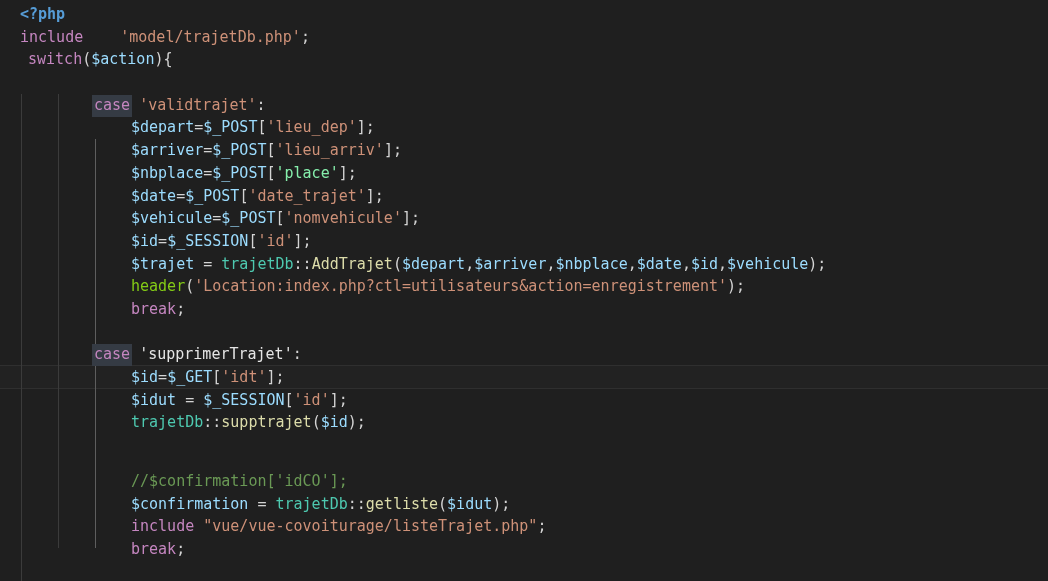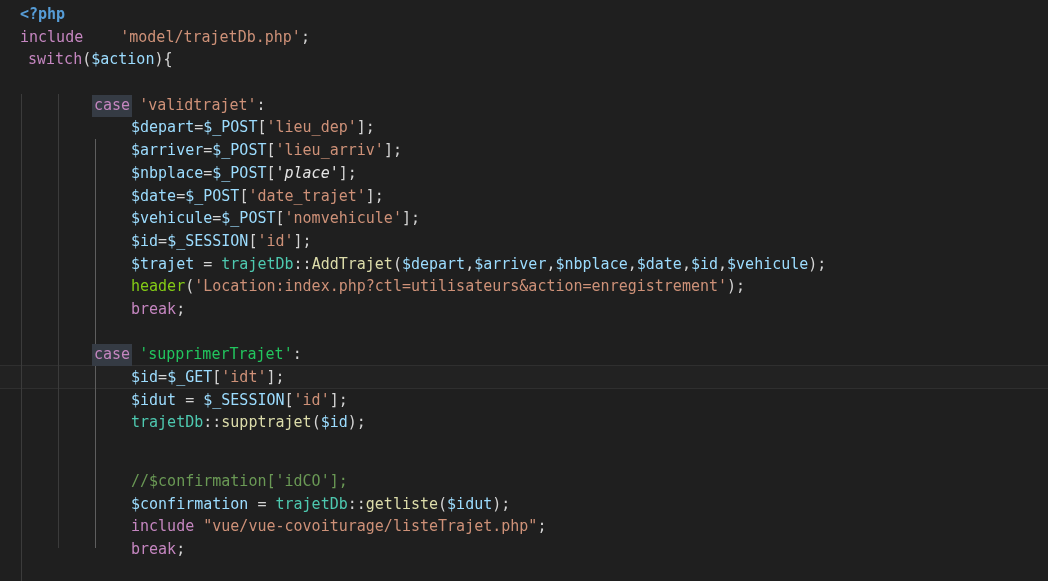--- a/index.html
+++ b/index.html
@@ -73,29 +73,29 @@
       <div class="guide active" style="left: 94.5px; top: 139.2px; height: 408.6px;"></div>
     </div>
   <div class="code">
       <div class="line" style="padding-left: 0px; font-weight: bold;"><span style="color: rgb(86, 156, 214);">&lt;?php</span></div>
       <div class="line" style="padding-left: 0px;"><span style="color: rgb(197, 134, 192);">include</span><span style="color: rgb(212, 212, 212);"> </span><span style="color: rgb(206, 145, 120); margin-left: 28px;">'model/trajetDb.php'</span><span style="color: rgb(212, 212, 212);">;</span></div>
       <div class="line" style="padding-left: 0px; margin-left: 8px;"><span style="color: rgb(197, 134, 192);">switch</span><span style="color: rgb(212, 212, 212);">(</span><span style="color: rgb(156, 220, 254);">$action</span><span style="color: rgb(212, 212, 212);">){</span></div>
       <div class="line" style="padding-left: 0px;"></div>
       <div class="line" style="padding-left: 74px;"><span class="tok-kwhl" style="color: rgb(197, 134, 192);">case</span><span style="color: rgb(212, 212, 212);"> </span><span style="color: rgb(206, 145, 120);">'validtrajet'</span><span style="color: rgb(212, 212, 212);">:</span></div>
       <div class="line" style="padding-left: 111px;"><span style="color: rgb(156, 220, 254);">$depart</span><span style="color: rgb(212, 212, 212);">=</span><span style="color: rgb(156, 220, 254);">$_POST</span><span style="color: rgb(212, 212, 212);">[</span><span style="color: rgb(206, 145, 120);">'lieu_dep'</span><span style="color: rgb(212, 212, 212);">];</span></div>
       <div class="line" style="padding-left: 111px;"><span style="color: rgb(156, 220, 254);">$arriver</span><span style="color: rgb(212, 212, 212);">=</span><span style="color: rgb(156, 220, 254);">$_POST</span><span style="color: rgb(212, 212, 212);">[</span><span style="color: rgb(206, 145, 120);">'lieu_arriv'</span><span style="color: rgb(212, 212, 212);">];</span></div>
-      <div class="line" style="padding-left: 111px;"><span style="color: rgb(156, 220, 254);">$nbplace</span><span style="color: rgb(212, 212, 212);">=</span><span style="color: rgb(156, 220, 254);">$_POST</span><span style="color: rgb(212, 212, 212);">[</span><span style="color: #e5e5e5; font-style: italic;">'place'</span><span style="color: rgb(212, 212, 212);">];</span></div>
+      <div class="line" style="padding-left: 111px;"><span style="color: rgb(156, 220, 254);">$nbplace</span><span style="color: rgb(212, 212, 212);">=</span><span style="color: rgb(156, 220, 254);">$_POST</span><span style="color: rgb(212, 212, 212);">[</span><span style="color: #86efac;">'place'</span><span style="color: rgb(212, 212, 212);">];</span></div>
       <div class="line" style="padding-left: 111px;"><span style="color: rgb(156, 220, 254);">$date</span><span style="color: rgb(212, 212, 212);">=</span><span style="color: rgb(156, 220, 254);">$_POST</span><span style="color: rgb(212, 212, 212);">[</span><span style="color: rgb(206, 145, 120);">'date_trajet'</span><span style="color: rgb(212, 212, 212);">];</span></div>
       <div class="line" style="padding-left: 111px;"><span style="color: rgb(156, 220, 254);">$vehicule</span><span style="color: rgb(212, 212, 212);">=</span><span style="color: rgb(156, 220, 254);">$_POST</span><span style="color: rgb(212, 212, 212);">[</span><span style="color: rgb(206, 145, 120);">'nomvehicule'</span><span style="color: rgb(212, 212, 212);">];</span></div>
       <div class="line" style="padding-left: 111px;"><span style="color: rgb(156, 220, 254);">$id</span><span style="color: rgb(212, 212, 212);">=</span><span style="color: rgb(156, 220, 254);">$_SESSION</span><span style="color: rgb(212, 212, 212);">[</span><span style="color: rgb(206, 145, 120);">'id'</span><span style="color: rgb(212, 212, 212);">];</span></div>
       <div class="line" style="padding-left: 111px;"><span style="color: rgb(156, 220, 254);">$trajet</span><span style="color: rgb(212, 212, 212);"> = </span><span style="color: rgb(78, 201, 176);">trajetDb</span><span style="color: rgb(212, 212, 212);">::</span><span style="color: rgb(220, 220, 170);">AddTrajet</span><span style="color: rgb(212, 212, 212);">(</span><span style="color: rgb(156, 220, 254);">$depart</span><span style="color: rgb(212, 212, 212);">,</span><span style="color: rgb(156, 220, 254);">$arriver</span><span style="color: rgb(212, 212, 212);">,</span><span style="color: rgb(156, 220, 254);">$nbplace</span><span style="color: rgb(212, 212, 212);">,</span><span style="color: rgb(156, 220, 254);">$date</span><span style="color: rgb(212, 212, 212);">,</span><span style="color: rgb(156, 220, 254);">$id</span><span style="color: rgb(212, 212, 212);">,</span><span style="color: rgb(156, 220, 254);">$vehicule</span><span style="color: rgb(212, 212, 212);">);</span></div>
       <div class="line" style="padding-left: 111px;"><span style="color: #84cc16;">header</span><span style="color: rgb(212, 212, 212);">(</span><span style="color: rgb(206, 145, 120);">'Location:index.php?ctl=utilisateurs&amp;action=enregistrement'</span><span style="color: rgb(212, 212, 212);">);</span></div>
       <div class="line" style="padding-left: 111px;"><span style="color: rgb(197, 134, 192);">break</span><span style="color: rgb(212, 212, 212);">;</span></div>
       <div class="line" style="padding-left: 0px;"></div>
-      <div class="line" style="padding-left: 74px;"><span class="tok-kwhl" style="color: rgb(197, 134, 192);">case</span><span style="color: rgb(212, 212, 212);"> </span><span style="color: #22c55e; margin-top: 40px;">'supprimerTrajet'</span><span style="color: rgb(212, 212, 212);">:</span></div>
+      <div class="line" style="padding-left: 74px;"><span class="tok-kwhl" style="color: rgb(197, 134, 192);">case</span><span style="color: rgb(212, 212, 212);"> </span><span style="color: #e5e5e5; margin-top: 40px;">'supprimerTrajet'</span><span style="color: rgb(212, 212, 212);">:</span></div>
       <div class="line" style="padding-left: 111px;"><span style="color: rgb(156, 220, 254);">$id</span><span style="color: rgb(212, 212, 212);">=</span><span style="color: rgb(156, 220, 254);">$_GET</span><span style="color: rgb(212, 212, 212);">[</span><span style="color: rgb(206, 145, 120);">'idt'</span><span style="color: rgb(212, 212, 212);">];</span></div>
       <div class="line" style="padding-left: 111px;"><span style="color: rgb(156, 220, 254);">$idut</span><span style="color: rgb(212, 212, 212);"> = </span><span style="color: rgb(156, 220, 254);">$_SESSION</span><span style="color: rgb(212, 212, 212);">[</span><span style="color: rgb(206, 145, 120);">'id'</span><span style="color: rgb(212, 212, 212);">];</span></div>
       <div class="line" style="padding-left: 111px;"><span style="color: rgb(78, 201, 176);">trajetDb</span><span style="color: rgb(212, 212, 212);">::</span><span style="color: rgb(220, 220, 170);">supptrajet</span><span style="color: rgb(212, 212, 212);">(</span><span style="color: rgb(156, 220, 254);">$id</span><span style="color: rgb(212, 212, 212);">);</span></div>
       <div class="line" style="padding-left: 111px; margin-top: 36px;"><span style="color: rgb(106, 153, 85);">//$confirmation['idCO'];</span></div>
       <div class="line" style="padding-left: 111px;"><span style="color: rgb(156, 220, 254);">$confirmation</span><span style="color: rgb(212, 212, 212);"> = </span><span style="color: rgb(78, 201, 176);">trajetDb</span><span style="color: rgb(212, 212, 212);">::</span><span style="color: rgb(220, 220, 170);">getliste</span><span style="color: rgb(212, 212, 212);">(</span><span style="color: rgb(156, 220, 254);">$idut</span><span style="color: rgb(212, 212, 212);">);</span></div>
       <div class="line" style="padding-left: 111px;"><span style="color: rgb(197, 134, 192);">include</span><span style="color: rgb(212, 212, 212);"> </span><span style="color: rgb(206, 145, 120);">"vue/vue-covoiturage/listeTrajet.php"</span><span style="color: rgb(212, 212, 212);">;</span></div>
       <div class="line" style="padding-left: 111px;"><span style="color: rgb(197, 134, 192);">break</span><span style="color: rgb(212, 212, 212);">;</span></div>
       <div class="line" style="padding-left: 0px;"></div>
       <div class="line" style="padding-left: 0px;"></div>
     </div>

